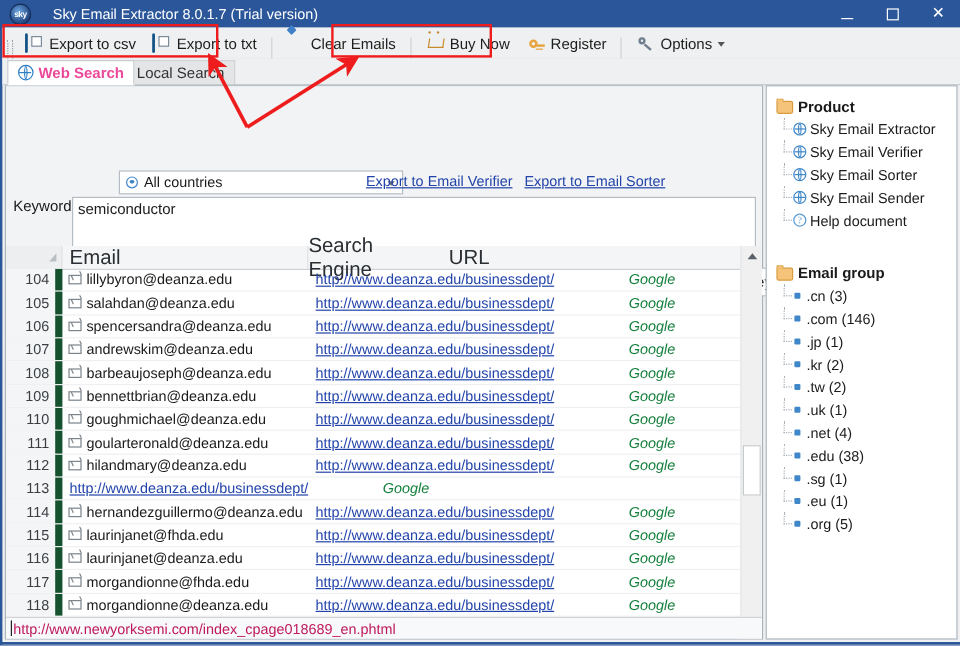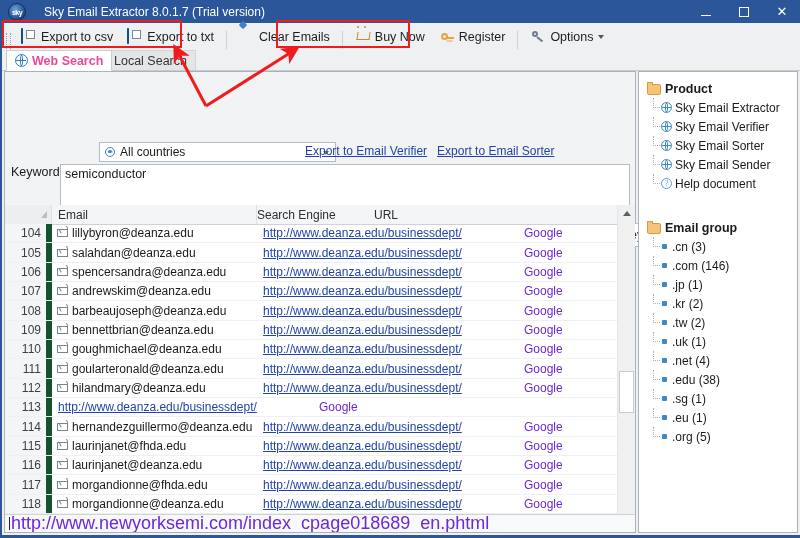--- a/index.html
+++ b/index.html
@@ -258,21 +258,21 @@
     color:#ff3030;font-size:12.5px;font-weight:bold;white-space:nowrap;
   }
 
   
   .tablewrap{
     position:absolute;left:0;top:133px;width:630px;height:327px;background:#ffffff;
   }
   .thead{
     position:absolute;left:0;top:0;width:630px;height:19px;
     background:#f4f5f6;border-bottom:1px solid #cfd3d7;
-    display:flex;align-items:center;font-size:12px;color:#2a2f33;
+    display:flex;align-items:center;font-size:17px;color:#2a2f33;
   }
   .th{height:19px;display:flex;align-items:center;box-sizing:border-box;
       border-right:1px solid #dfe2e5;padding-left:6px;}
   .th-num{width:47px;justify-content:flex-end;padding-right:4px;position:relative;background:#eceef0;}
   .th-num .sortmark{
     position:absolute;right:4px;top:6px;width:0;height:0;
     border-left:6px solid transparent;border-bottom:7px solid #b9bec4;
   }
   .th-email{width:205px;}
   .th-url{width:267px;}
@@ -300,21 +300,21 @@
   }
   .ico-mail:after{
     content:"";position:absolute;left:0.5px;top:0px;width:7.2px;height:4.2px;
     border-left:1px solid #7b838b;border-right:1px solid #7b838b;
     transform:rotate(-33deg) skewX(-8deg);transform-origin:left top;
   }
   .c-url{
     width:267px;padding-left:6px;box-sizing:border-box;
     color:#2244aa;text-decoration:underline;white-space:nowrap;overflow:hidden;
   }
-  .c-engine{flex:1;color:#6d28d9;padding-left:0;white-space:nowrap;}
+  .c-engine{flex:1;color:#15803d;padding-left:0;white-space:nowrap;font-style:italic;}
 
   
   .vscroll{
     position:absolute;right:0;top:0;width:17px;height:327px;background:#f0f0f0;
     border-left:1px solid #e2e4e6;
   }
   .vs-btn{
     position:absolute;left:0;width:17px;height:17px;background:#f0f0f0;
     display:flex;align-items:center;justify-content:center;
   }
@@ -325,21 +325,21 @@
   .vs-thumb{
     position:absolute;left:1px;width:15px;height:42px;top:166px;
     background:#ffffff;border:1px solid #c8cbce;box-sizing:border-box;
   }
 
   
   .urlbar{
     position:absolute;left:0;bottom:0;width:630px;height:18px;
     background:#f8f9fa;border-top:1px solid #cfd3d7;
     display:flex;align-items:center;box-sizing:border-box;
-    padding-left:4px;font-size:18px;color:#6d28d9;white-space:nowrap;overflow:hidden;
+    padding-left:4px;font-size:12px;color:#be185d;white-space:nowrap;overflow:hidden;
   }
   .caret-bar{width:1px;height:13px;background:#222;margin-right:1px;}
 
   
   .tree{position:absolute;left:0;width:158px;}
   .tree.product{top:8px;}
   .tree.group{top:147px;}
   .tree-head{
     display:flex;align-items:center;height:18px;padding-left:8px;
     font-size:12.5px;font-weight:bold;color:#1a1a1a;

